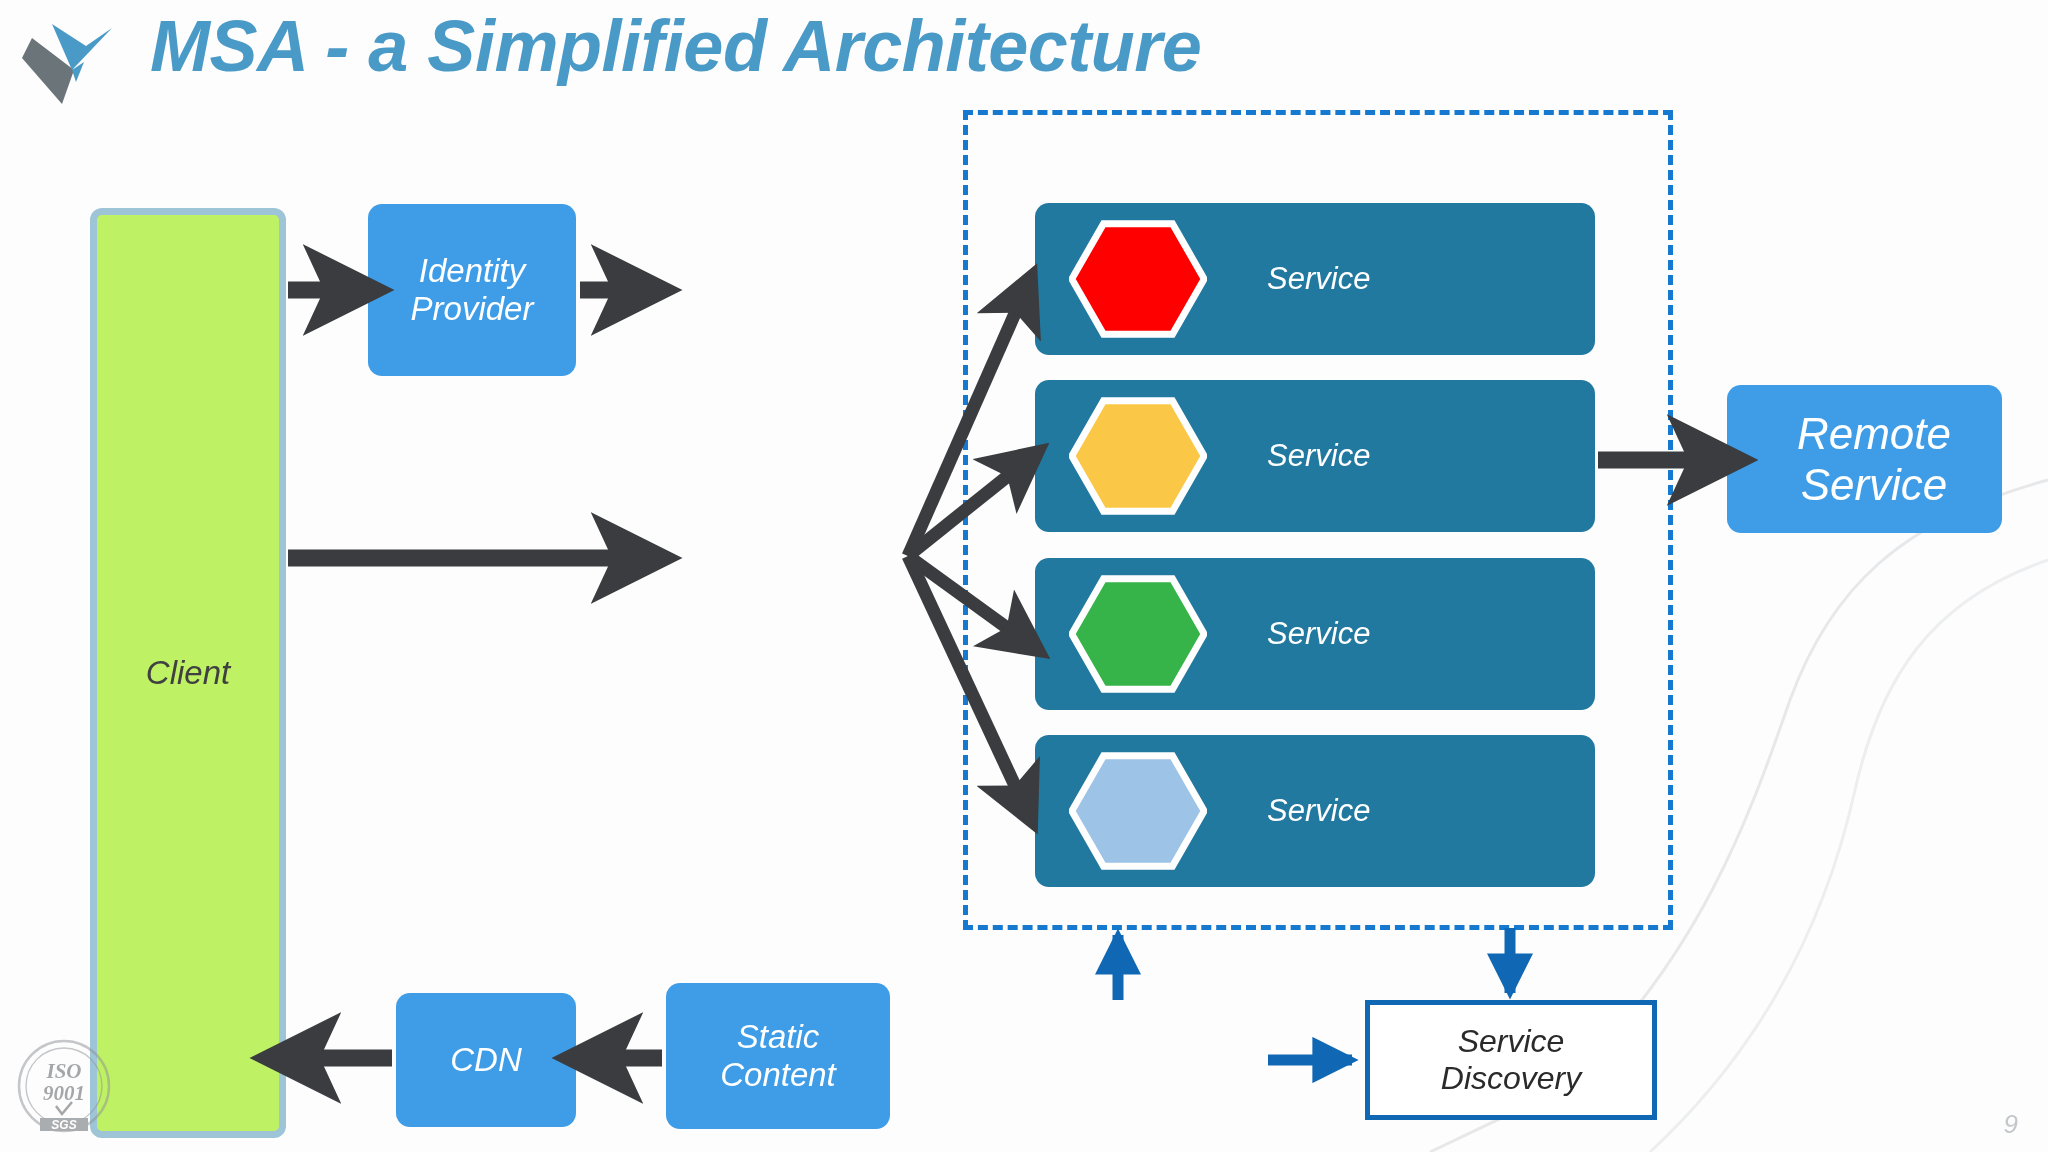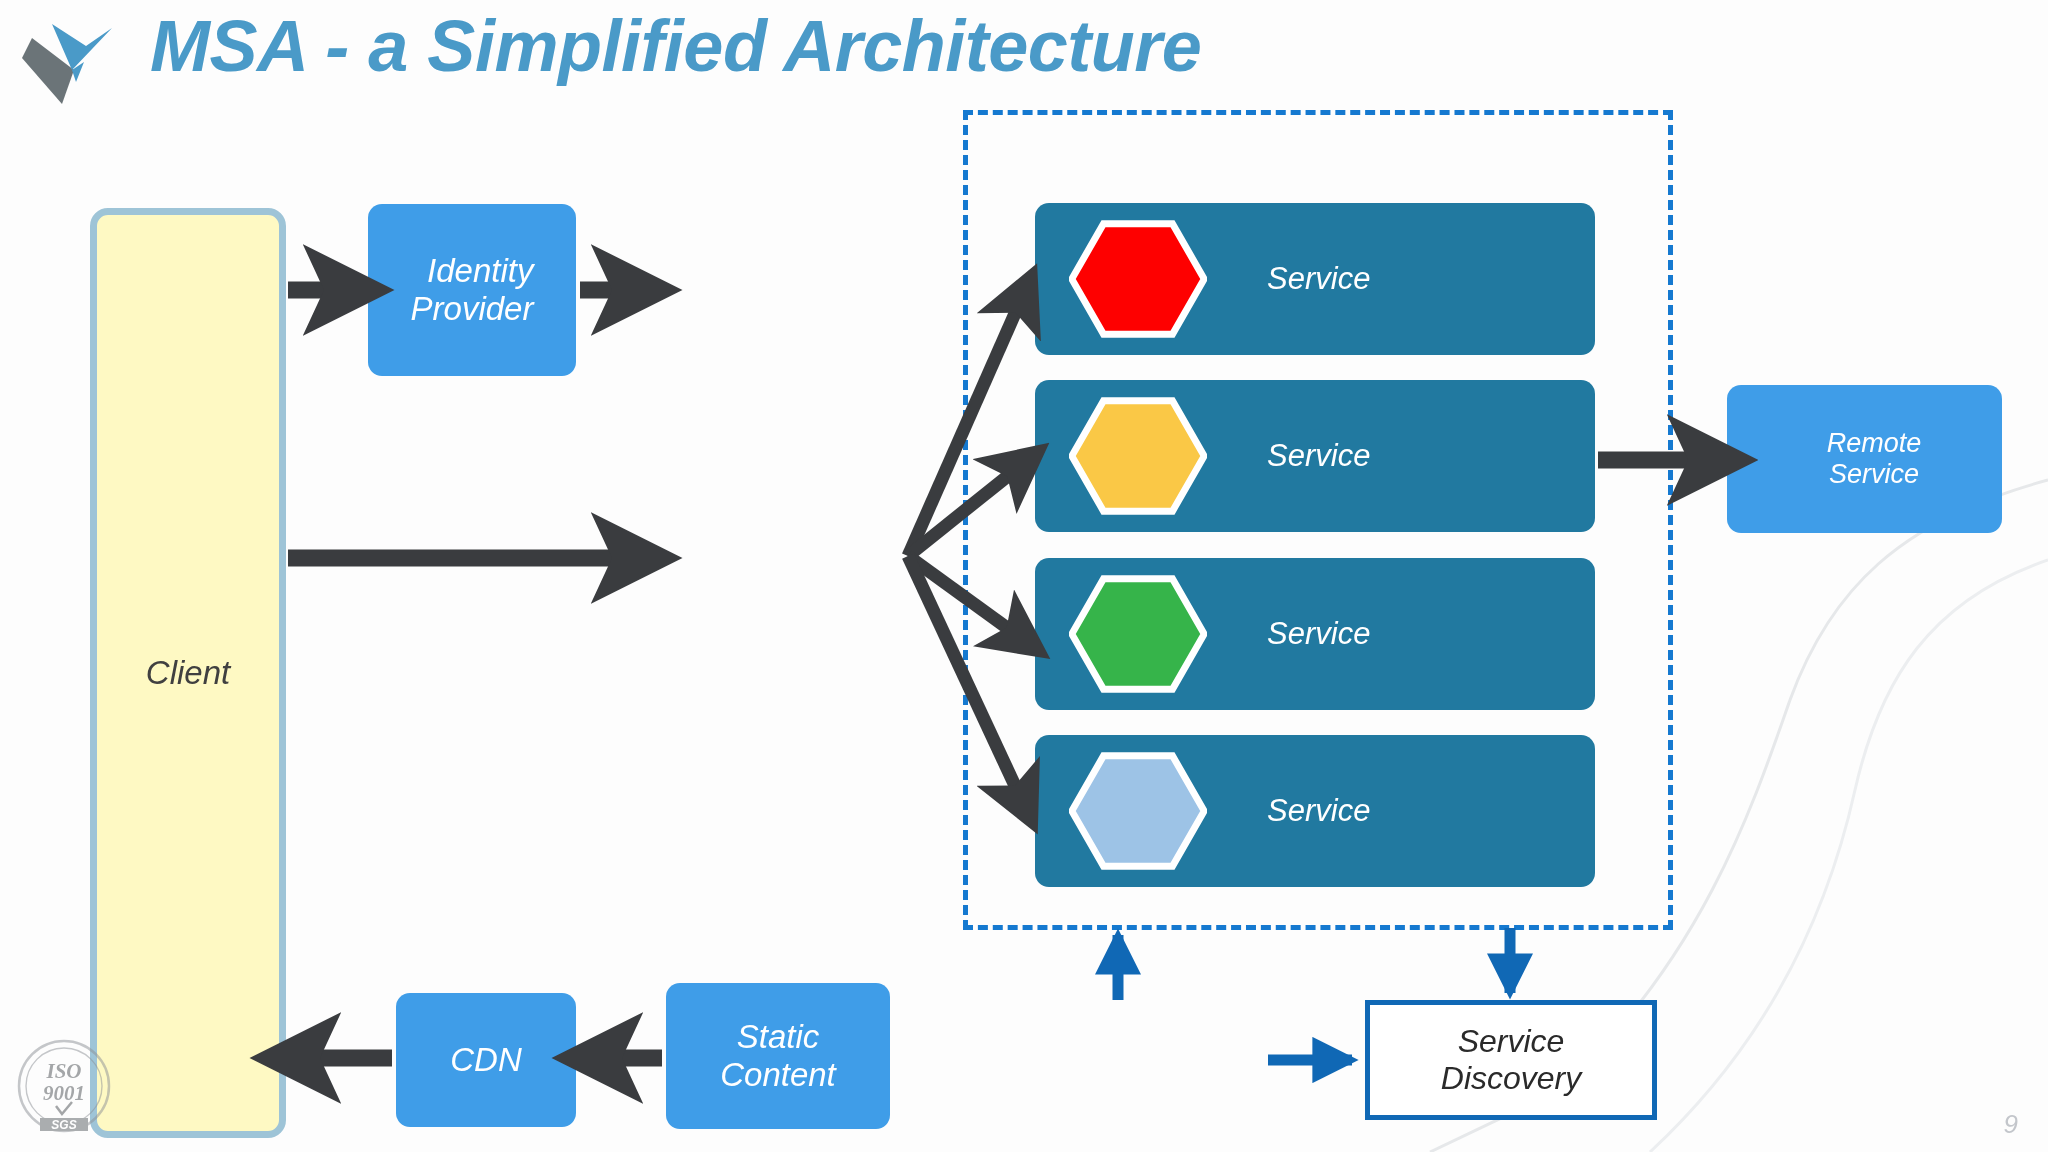--- a/index.html
+++ b/index.html
@@ -15,21 +15,21 @@
   .title{position:absolute;left:150px;top:10px;z-index:6;
          font-size:72px;font-weight:bold;color:#4a9ac8;letter-spacing:-0.5px;
          white-space:nowrap;line-height:1;}
   .logo{position:absolute;left:14px;top:12px;width:110px;height:92px;z-index:6;}
 
   
   .box{position:absolute;z-index:4;display:flex;align-items:center;justify-content:center;
        text-align:center;box-sizing:border-box;}
 
   .blue-box{background:#3f9de8;color:#ffffff;border-radius:14px;}
-  .client-box{background:#fef9c3;border:7px solid #9ec4d7;border-radius:18px;color:#404040;}
+  .client-box{background:#bef264;border:7px solid #9ec4d7;border-radius:12px;color:#404040;}
   .outline-box{background:#ffffff;border:5px solid #1068b5;color:#2a2a2a;border-radius:0;}
 
   .box-label{line-height:1.16;white-space:pre-line;}
 
   
   .dashed-zone{position:absolute;z-index:2;border:5px dashed #1579d0;background:transparent;}
 
   .svc-row{position:absolute;z-index:4;display:flex;align-items:center;
            background:#2179a0;border-radius:14px;box-sizing:border-box;}
   .hexwrap{width:138px;height:122px;margin-left:34px;flex:0 0 auto;}
@@ -62,21 +62,21 @@
 
   <div class="title">MSA - a Simplified Architecture</div>
 
   <div class="dashed-zone" style="left:963px;top:110px;width:700px;height:810px;"></div>
 
   <div class="box client-box" style="left:90px;top:208px;width:196px;height:930px;">
     <span class="box-label" style="font-size:33px;">Client</span>
   </div>
 
   <div class="box blue-box" style="left:368px;top:204px;width:208px;height:172px;">
-    <span class="box-label" style="font-size:33px;text-align:right;">Identity
+    <span class="box-label" style="font-size:33px;">Identity
 Provider</span>
   </div>
 
 
   <div class="svc-row" style="left:1035px;top:203px;width:560px;height:152px;">
     <svg class="hexwrap" viewBox="0 0 100 88">
       <polygon points="25,4 75,4 98,44 75,84 25,84 2,44" fill="#fe0000" stroke="#ffffff" stroke-width="5"></polygon>
     </svg>
     <span class="svc-text">Service</span>
   </div>
@@ -96,21 +96,21 @@
   </div>
 
   <div class="svc-row" style="left:1035px;top:735px;width:560px;height:152px;">
     <svg class="hexwrap" viewBox="0 0 100 88">
       <polygon points="25,4 75,4 98,44 75,84 25,84 2,44" fill="#9dc3e6" stroke="#ffffff" stroke-width="5"></polygon>
     </svg>
     <span class="svc-text">Service</span>
   </div>
 
   <div class="box blue-box" style="left:1727px;top:385px;width:275px;height:148px;">
-    <span class="box-label" style="font-size:27px;margin-left:19px;">Remote
+    <span class="box-label" style="font-size:44px;margin-left:19px;">Remote
 Service</span>
   </div>
 
   <div class="box blue-box" style="left:666px;top:983px;width:224px;height:146px;">
     <span class="box-label" style="font-size:33px;">Static
 Content</span>
   </div>
 
   <div class="box blue-box" style="left:396px;top:993px;width:180px;height:134px;">
     <span class="box-label" style="font-size:33px;">CDN</span>

